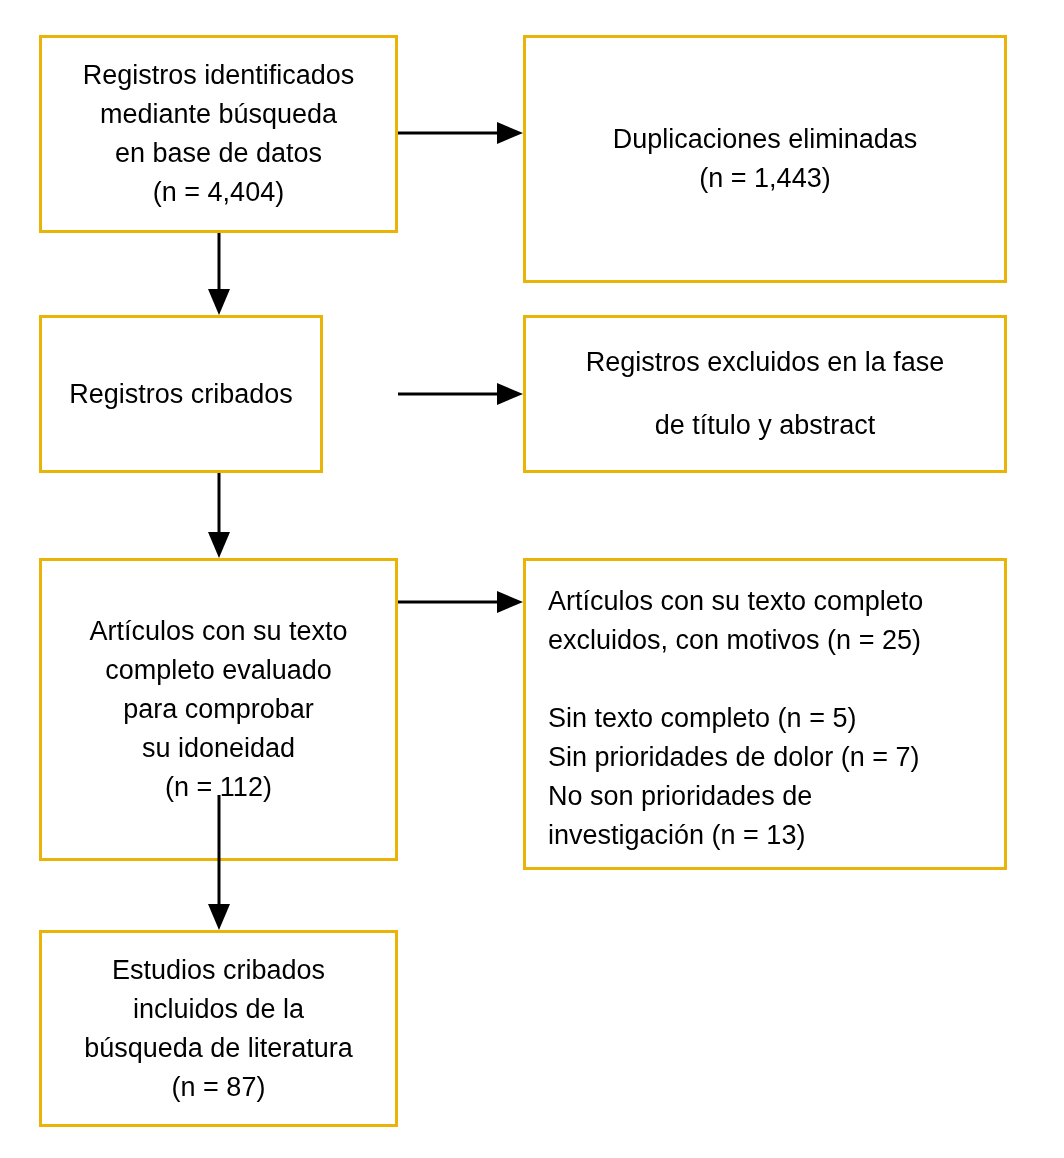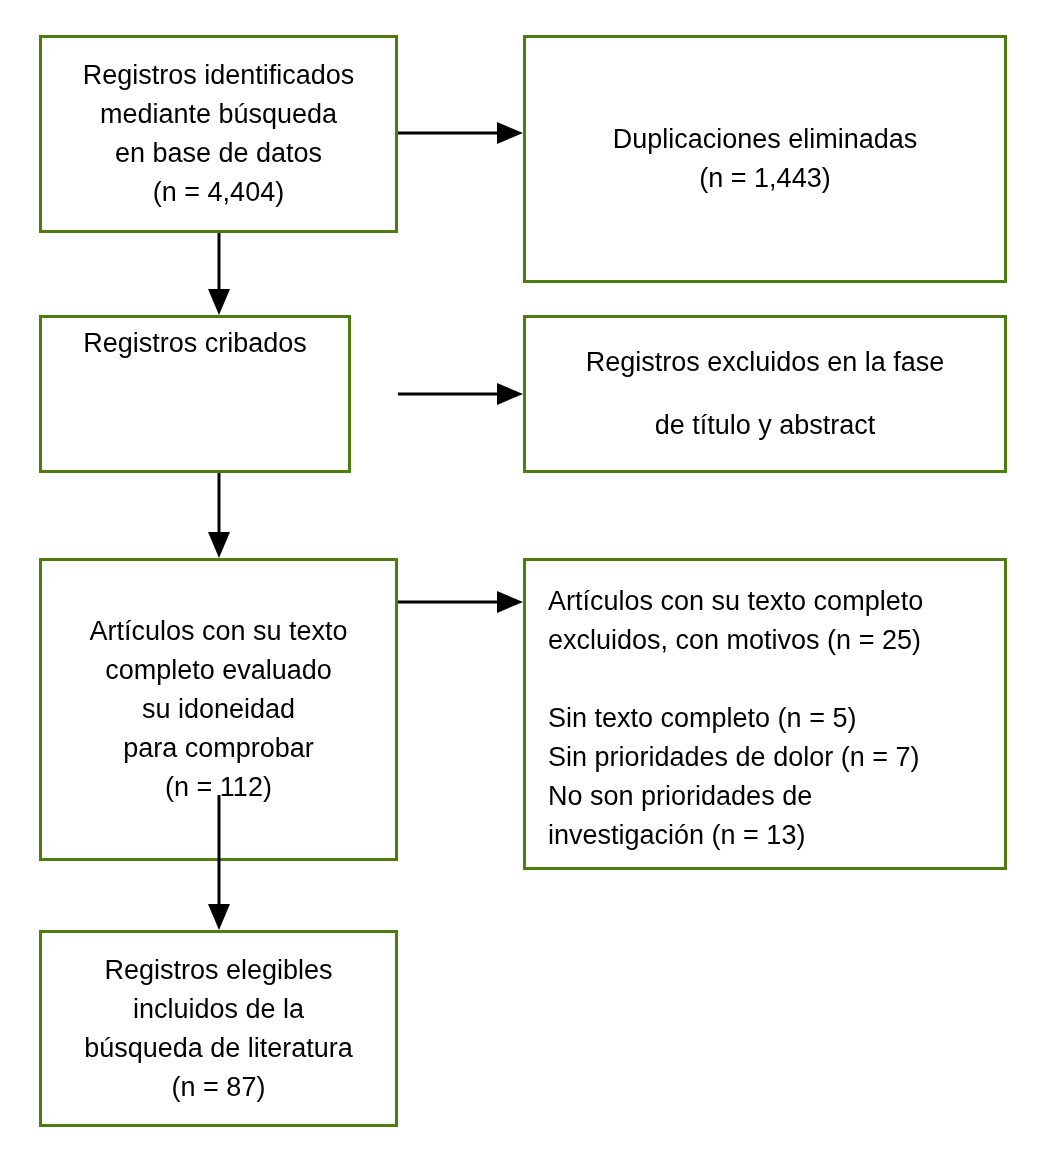--- a/index.html
+++ b/index.html
@@ -12,21 +12,21 @@
     width: 1064px;
     height: 1158px;
     background: #ffffff;
     font-family: "Liberation Sans", sans-serif;
     color: #000000;
     overflow: hidden;
   }
   .flow-box {
     position: absolute;
     box-sizing: border-box;
-    border: 3px solid #4d7c0f;
+    border: 3px solid #eab308;
     background: #ffffff;
     display: flex;
     flex-direction: column;
     justify-content: center;
     align-items: center;
     text-align: center;
     font-size: 27px;
     line-height: 39px;
     padding: 6px;
   }
@@ -34,21 +34,21 @@
     justify-content: flex-start;
     align-items: flex-start;
     text-align: center;
     padding: 21px 16px 10px 22px;
   }
   .line { white-space: nowrap; }
 
   
   #box-identified      { left: 39px;  top: 35px;  width: 359px; height: 198px; }
   #box-duplicates      { left: 523px; top: 35px;  width: 484px; height: 248px; }
-  #box-screened        { left: 39px;  top: 315px; width: 312px; height: 158px; justify-content: space-between; }
+  #box-screened        { left: 39px;  top: 315px; width: 284px; height: 158px; }
   #box-excluded-ta     { left: 523px; top: 315px; width: 484px; height: 158px; gap: 24px; }
   #box-fulltext        { left: 39px;  top: 558px; width: 359px; height: 303px; }
   #box-ft-excluded     { left: 523px; top: 558px; width: 484px; height: 312px; }
   #box-included        { left: 39px;  top: 930px; width: 359px; height: 197px; }
 
   .arrow-layer {
     position: absolute;
     left: 0;
     top: 0;
     width: 1064px;
@@ -78,37 +78,37 @@
     </div>
 
   <div class="flow-box" id="box-excluded-ta">
       <div class="line">Registros excluidos en la fase</div>
       <div class="line">de título y abstract</div>
     </div>
 
   <div class="flow-box" id="box-fulltext">
       <div class="line">Artículos con su texto</div>
       <div class="line">completo evaluado</div>
+      <div class="line">para comprobar</div>
       <div class="line">su idoneidad</div>
-      <div class="line">para comprobar</div>
       <div class="line">(n = 112)</div>
     </div>
 
   <div class="flow-box left-align" id="box-ft-excluded">
       <div class="line">Artículos con su texto completo</div>
       <div class="line">excluidos, con motivos (n = 25)</div>
       <div class="line">&nbsp;</div>
       <div class="line">Sin texto completo (n = 5)</div>
       <div class="line">Sin prioridades de dolor (n = 7)</div>
       <div class="line">No son prioridades de</div>
       <div class="line">investigación (n = 13)</div>
     </div>
 
   <div class="flow-box" id="box-included">
-      <div class="line">Registros elegibles</div>
+      <div class="line">Estudios cribados</div>
       <div class="line">incluidos de la</div>
       <div class="line">búsqueda de literatura</div>
       <div class="line">(n = 87)</div>
     </div>
 
   <svg class="arrow-layer" width="1064" height="1158" viewBox="0 0 1064 1158">
 
     <g>
       <line x1="398" y1="133" x2="499" y2="133" stroke="#000000" stroke-width="3"></line>
       <polygon points="523,133 497,122 497,144" fill="#000000"></polygon>

